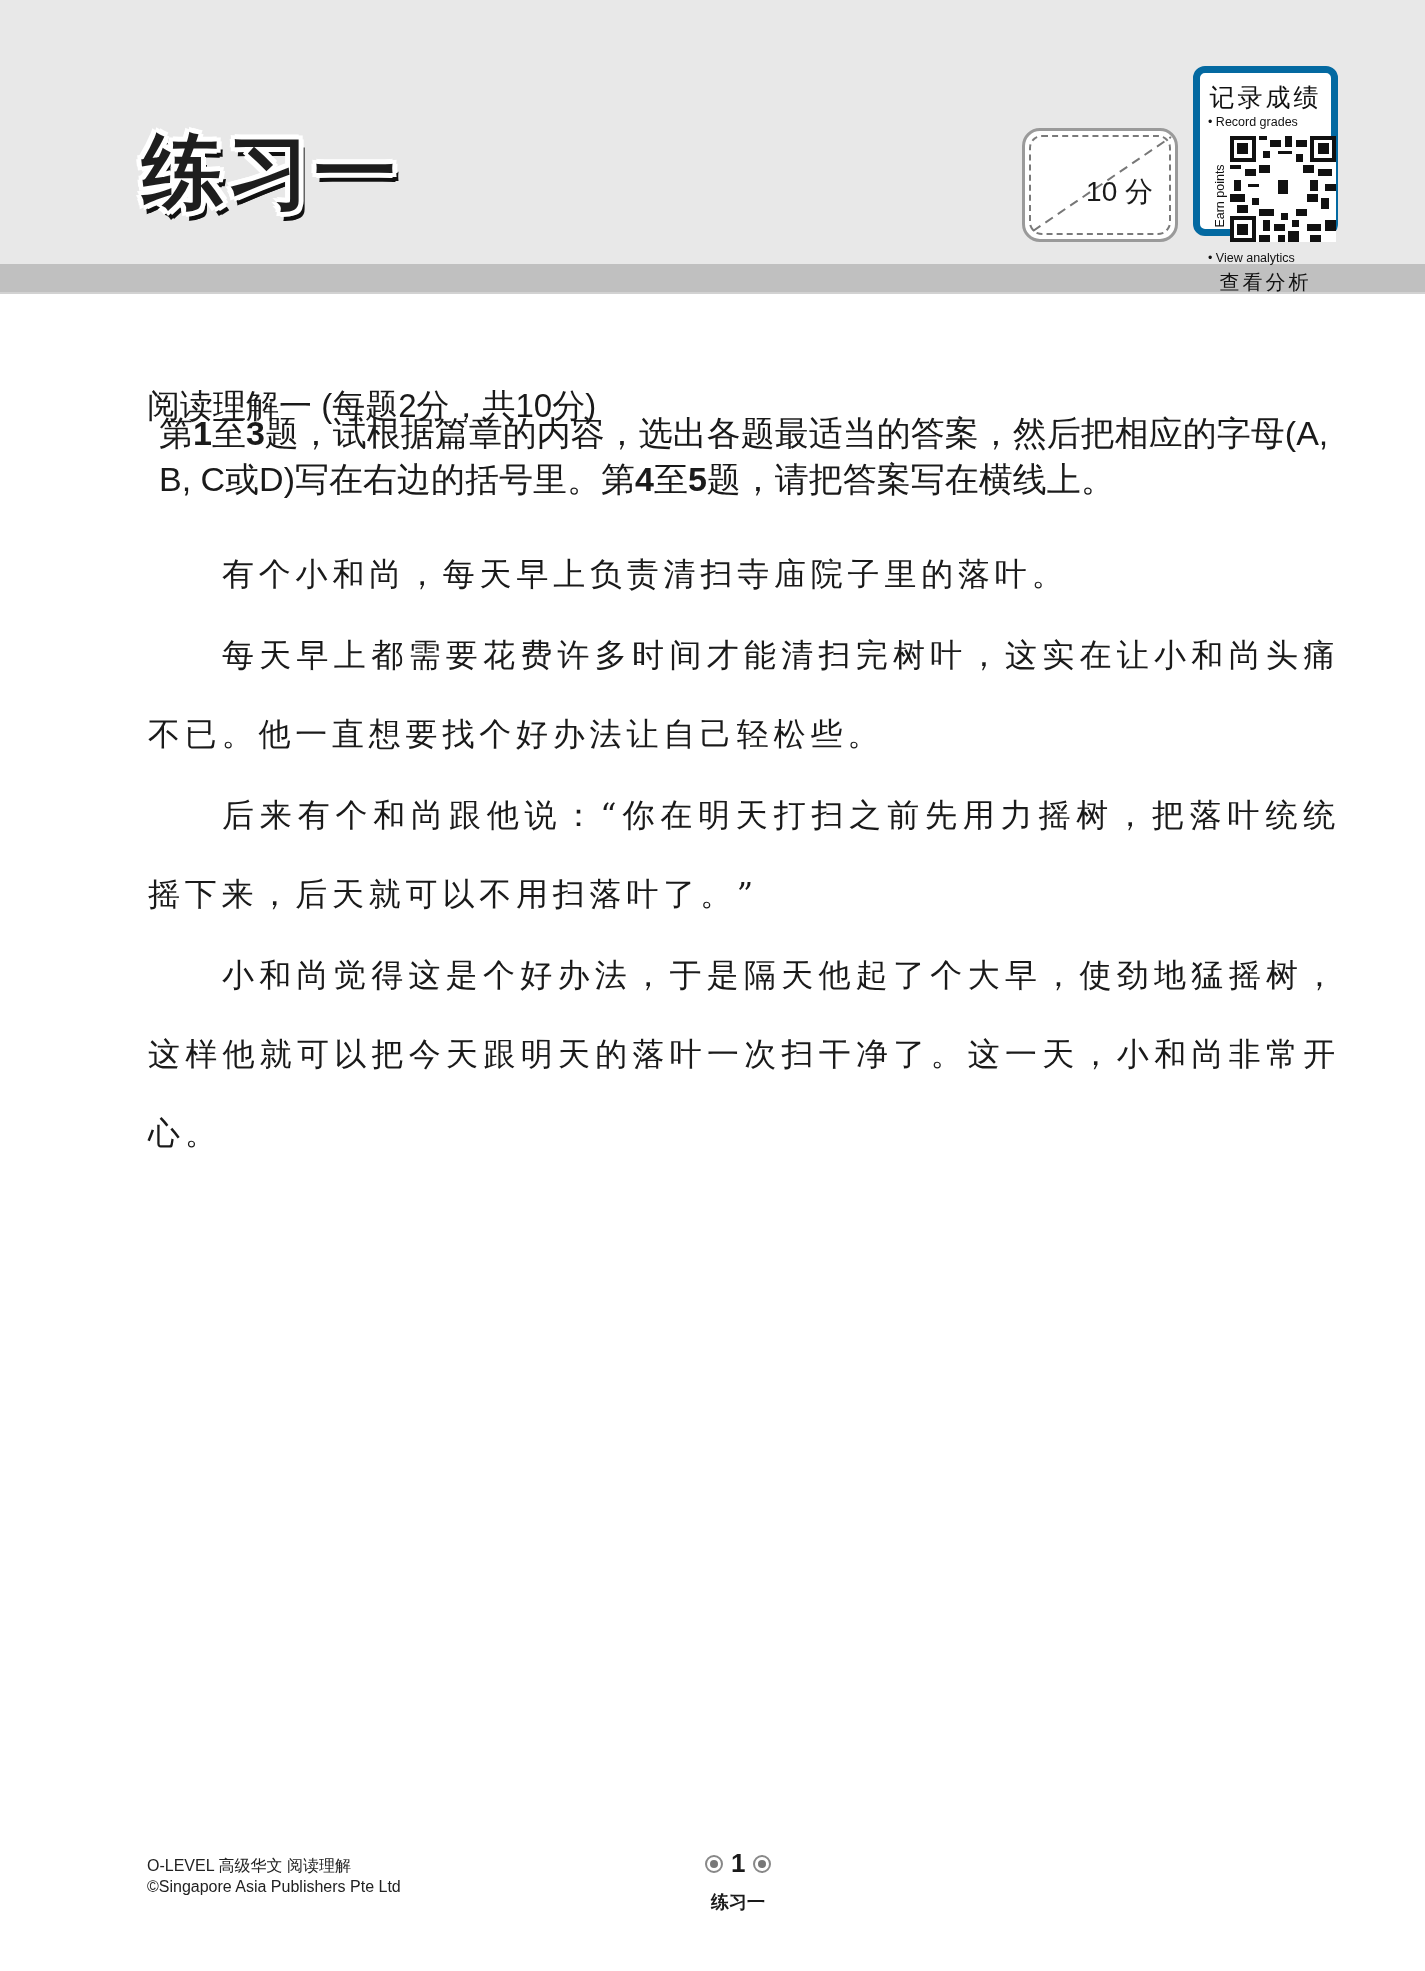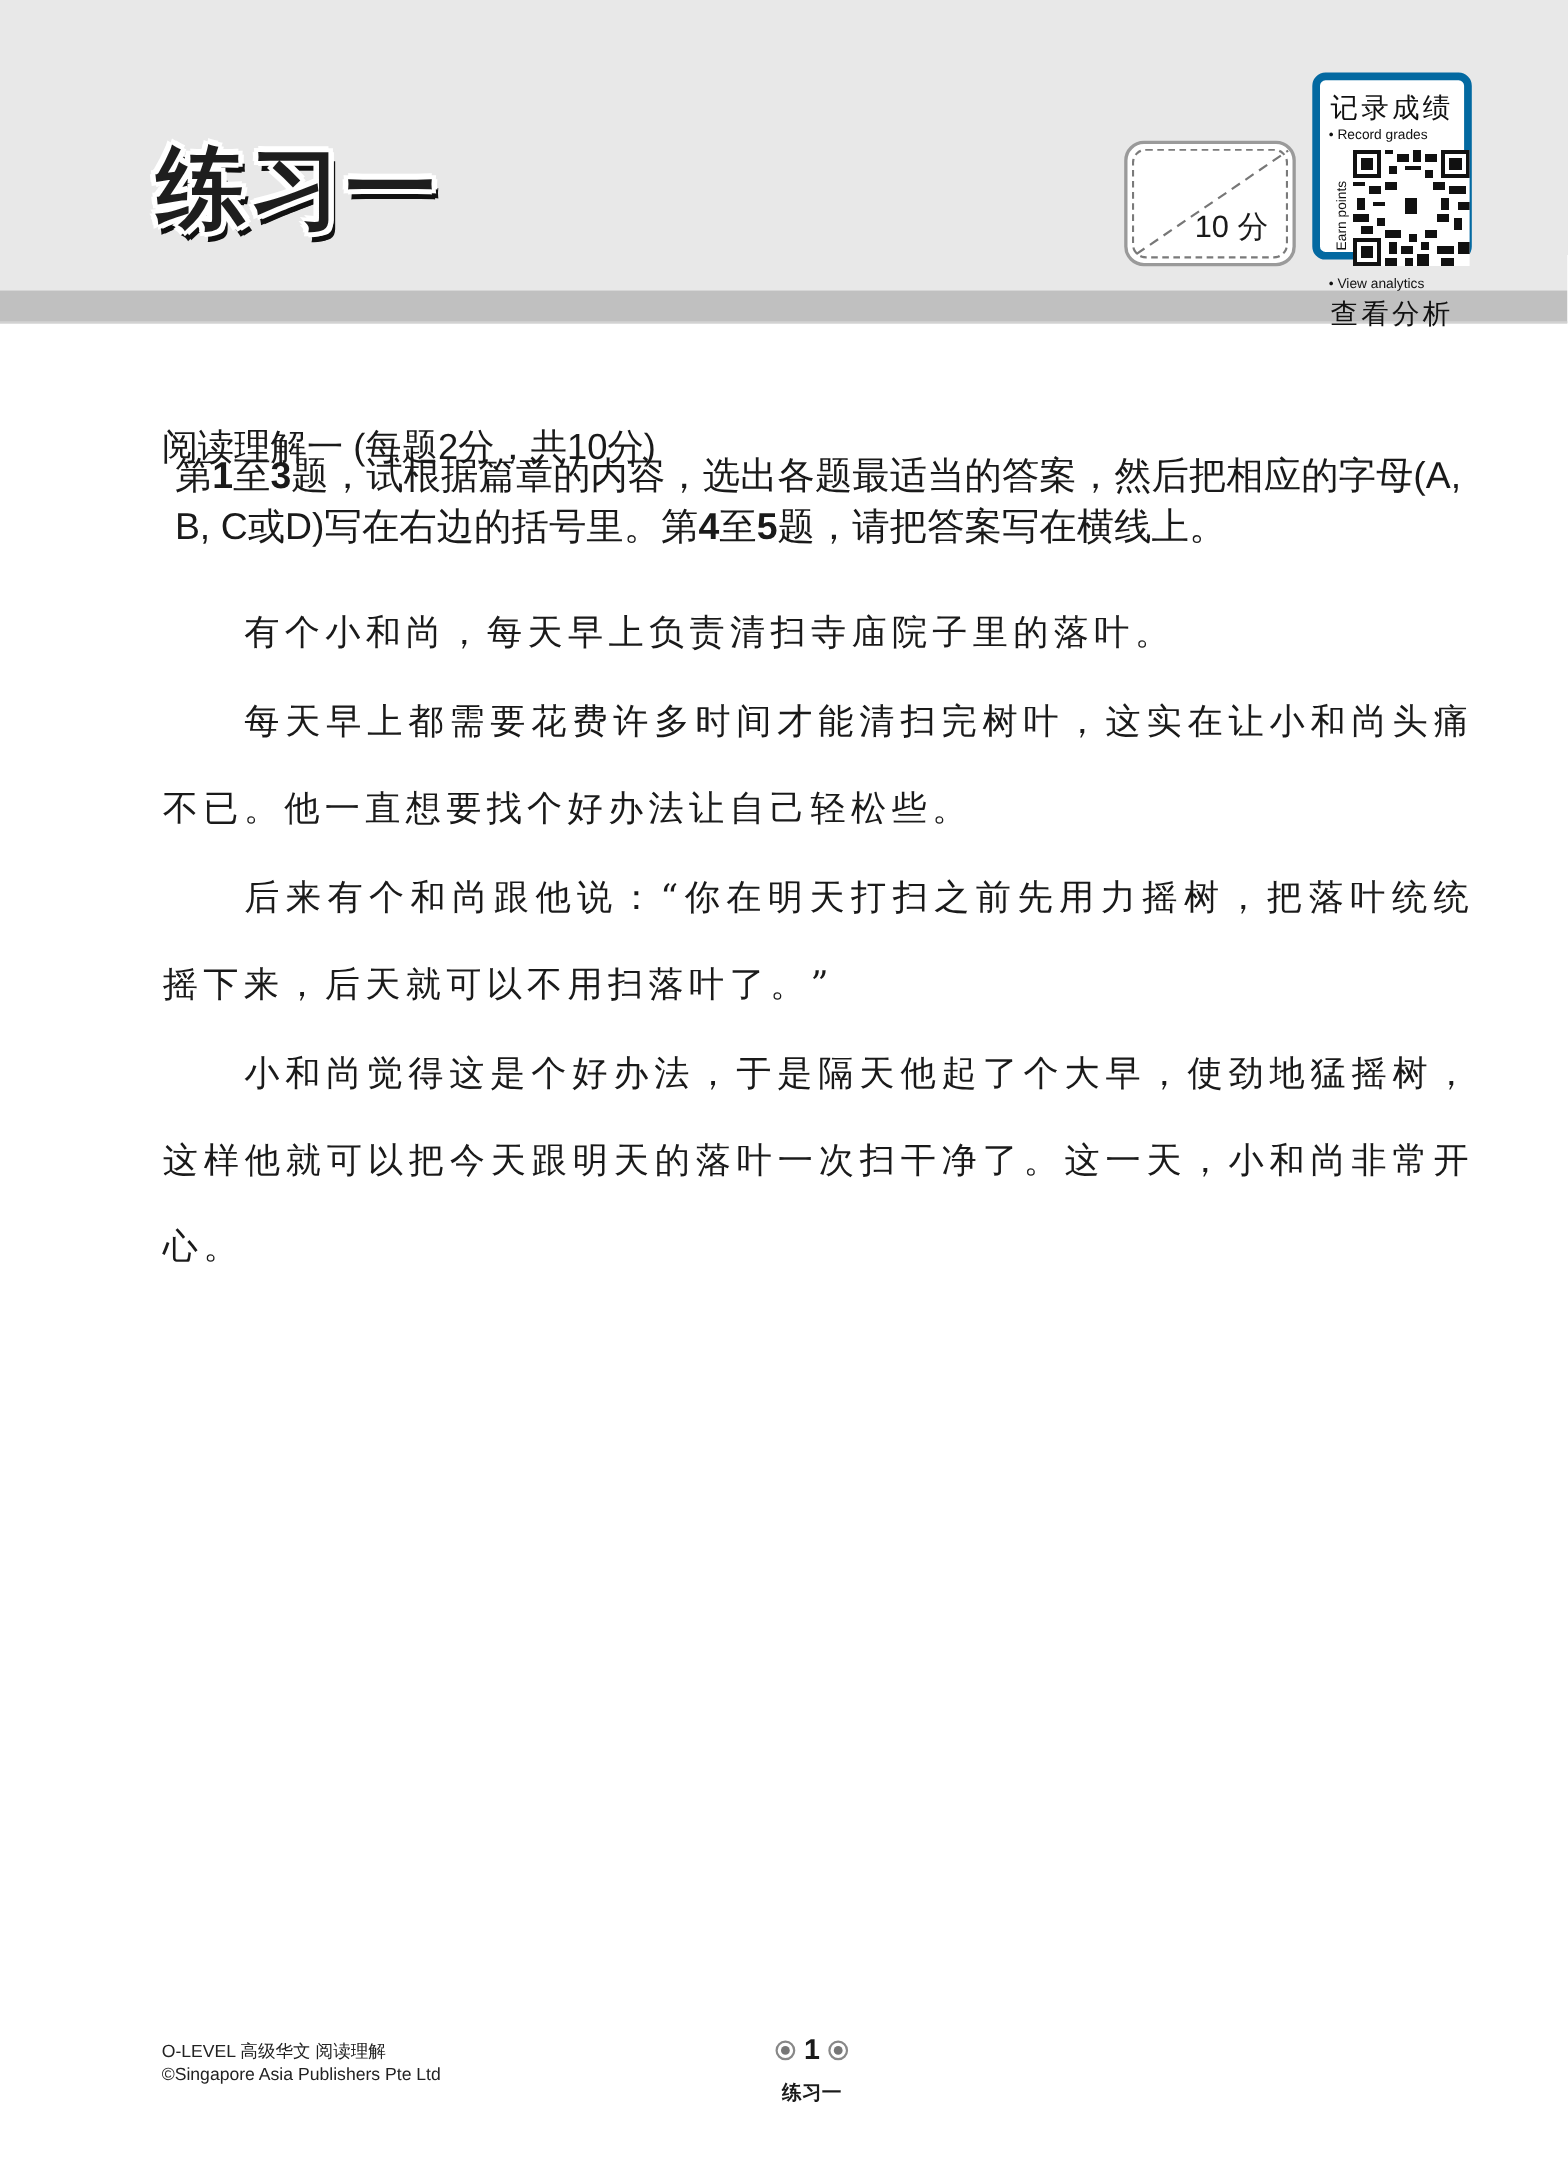--- a/index.html
+++ b/index.html
@@ -18,32 +18,32 @@
                  6px 8px 0 #111, 3px 9px 0 #111;
     font-family: "DejaVu Serif", serif;
   }
   .score-box {
     position: absolute; left: 1022px; top: 128px; width: 150px; height: 108px;
     background: #fff; border: 3px solid #9a9a9a; border-radius: 18px; overflow: hidden;
     box-shadow: inset 0 0 0 3px #fff;
   }
   .score-box .dash-border { position: absolute; inset: 4px; border: 2px dashed #7a7a7a; border-radius: 13px; }
   .score-box svg { position: absolute; left: 0; top: 0; }
-  .score-text { position: absolute; right: 22px; bottom: 14px; font-size: 28px; color: #1a1a1a; font-family: "Liberation Sans", sans-serif; }
+  .score-text { position: absolute; right: 22px; bottom: 28px; font-size: 28px; color: #1a1a1a; font-family: "Liberation Sans", sans-serif; }
   .qr-card {
     position: absolute; left: 1193px; top: 66px; width: 145px; height: 170px;
     background: #fff; border: 7px solid #0369a1; border-radius: 12px; box-sizing: border-box;
   }
   .qr-top { position: absolute; left: 0; right: 0; top: 8px; text-align: center; font-size: 25px; letter-spacing: 3px; color: #111; }
   .qr-sub { position: absolute; left: 8px; right: 4px; font-size: 12.5px; color: #111; font-family: "Liberation Sans", sans-serif; white-space: nowrap; }
   .qr-sub1 { top: 42px; }
   .qr-sub2 { top: 178px; }
   .qr-vert { position: absolute; left: -12px; top: 116px; transform: rotate(-90deg); font-size: 12.5px; font-family: "Liberation Sans", sans-serif; color: #111; white-space: nowrap; }
   .qr-code { position: absolute; left: 30px; top: 60px; width: 106px; height: 112px; }
-  .qr-bottom { position: absolute; left: 0; right: 0; top: 196px; text-align: center; font-size: 25px; letter-spacing: 3px; color: #111; }
+  .qr-bottom { position: absolute; left: 0; right: 0; top: 196px; text-align: center; font-size: 20px; letter-spacing: 3px; color: #111; }
   .section-heading { position: absolute; left: 147px; top: 354px; font-size: 33px; color: #1a1a1a; font-family: "Liberation Sans", sans-serif; margin-top: 30px; }
   .instructions { position: absolute; left: 159px; top: 410px; width: 1195px; font-size: 34px; line-height: 46px; color: #1a1a1a; font-family: "Liberation Sans", sans-serif; }
   .instructions b { font-weight: bold; }
   .passage { position: absolute; left: 148px; top: 535px; width: 1192px; font-family: "DejaVu Serif", serif; font-size: 32px; line-height: 79px; color: #1a1a1a; letter-spacing: 4.8px; }
   .passage p { margin: 0 0 2px 0; text-indent: 74px; text-align: justify; }
   .footer-left { position: absolute; left: 147px; top: 1855px; font-size: 16px; line-height: 21px; color: #222; font-family: "Liberation Sans", sans-serif; }
   .page-num { position: absolute; left: 705px; top: 1848px; display: flex; align-items: center; gap: 8px; }
   .page-num .dot { width: 18px; height: 18px; border: 2px solid #888; border-radius: 50%; position: relative; box-sizing: border-box; }
   .page-num .dot::after { content: ""; position: absolute; left: 3px; top: 3px; width: 8px; height: 8px; background: #777; border-radius: 50%; }
   .page-num .num { font-size: 26px; font-weight: bold; font-family: "Liberation Sans", sans-serif; color: #1a1a1a; }

